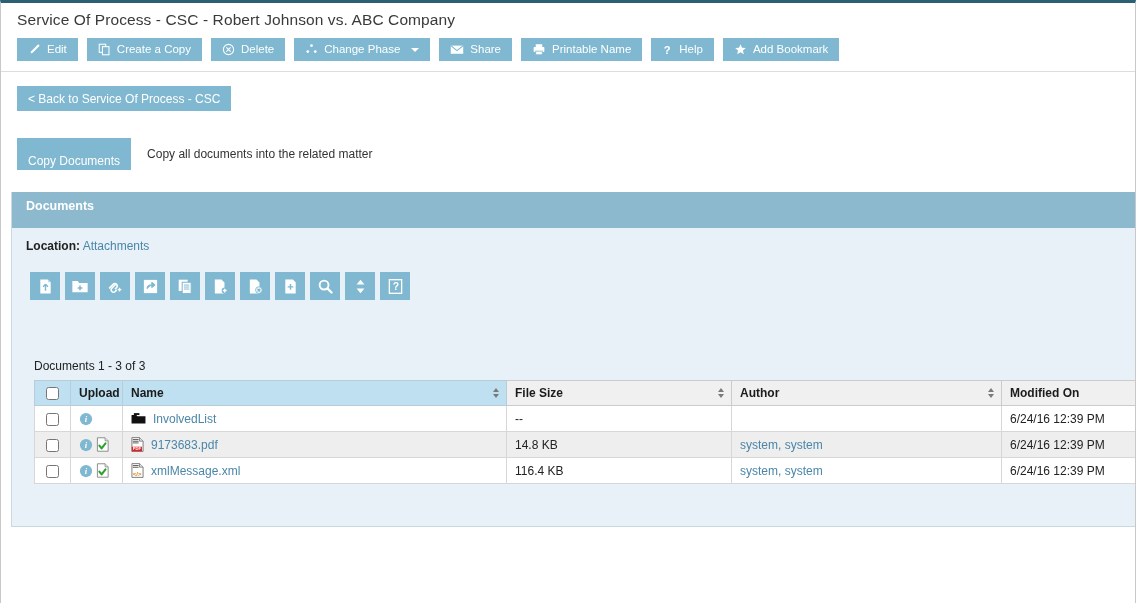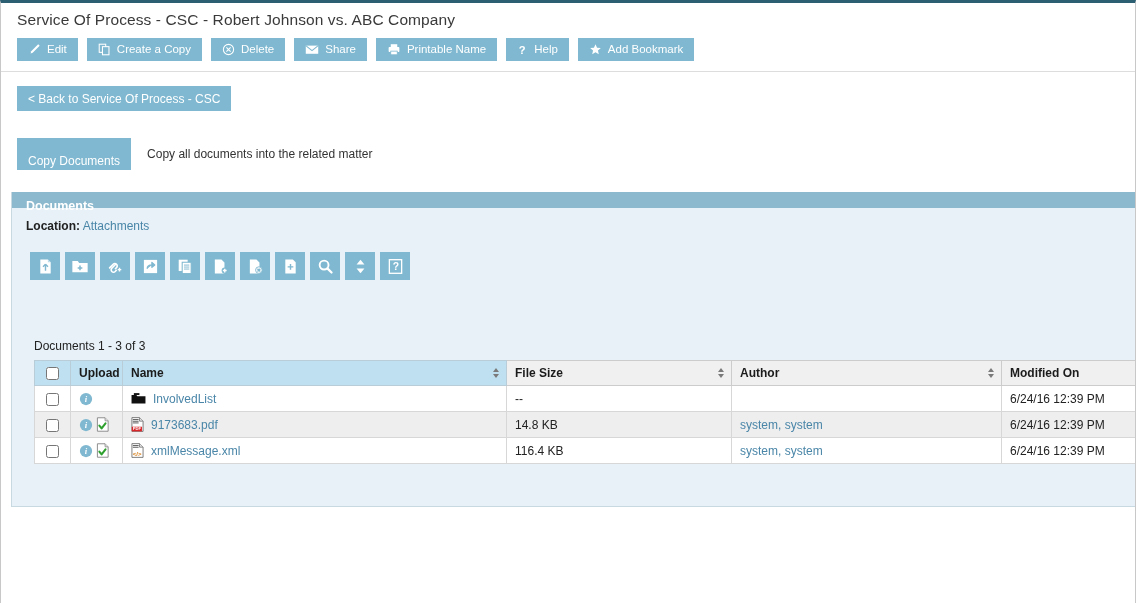--- a/index.html
+++ b/index.html
@@ -101,21 +101,21 @@
     background: #e7f1f7;
     border: 1px solid #c9d9e2;
     border-top: none;
   }
   .panel-head {
     background: #8cb9cd;
     color: #ffffff;
     font-size: 12.5px;
     font-weight: bold;
     padding: 7px 0 7px 14px;
-    height: 16px;
+    height: 36px;
   }
   .location-row {
     padding: 11px 0 10px 14px;
     font-size: 12px;
     color: #222;
   }
   .location-row .lbl { font-weight: bold; }
   .location-row a {
     color: #4a86a8;
     text-decoration: none;
@@ -274,20 +274,31 @@
   <button class="btn">
     <span class="ico">
       <svg width="13" height="13" viewBox="0 0 16 16">
           <circle cx="8" cy="8" r="6.3" fill="none" stroke="#fff" stroke-width="1.3"></circle>
           <path d="M5.4 5.4l5.2 5.2M10.6 5.4l-5.2 5.2" stroke="#fff" stroke-width="1.3"></path>
         </svg>
     </span>
     <span>Delete</span>
   </button>
 
+  <button class="btn">
+    <span class="ico">
+      <svg width="13" height="13" viewBox="0 0 16 16">
+          <circle cx="8" cy="3.2" r="1.7" fill="#fff"></circle>
+          <circle cx="3.4" cy="10.5" r="1.7" fill="#fff"></circle>
+          <circle cx="12.6" cy="10.5" r="1.7" fill="#fff"></circle>
+        </svg>
+    </span>
+    <span>Change Phase</span>
+    <span class="caret"></span>
+  </button>
 
   <button class="btn">
     <span class="ico">
       <svg width="14" height="11" viewBox="0 0 18 13">
           <rect x="1" y="1.5" width="16" height="10.5" fill="#fff"></rect>
           <path d="M1 1.5L9 8 17 1.5" fill="none" stroke="#7fb8d0" stroke-width="1.4"></path>
         </svg>
     </span>
     <span>Share</span>
   </button>

